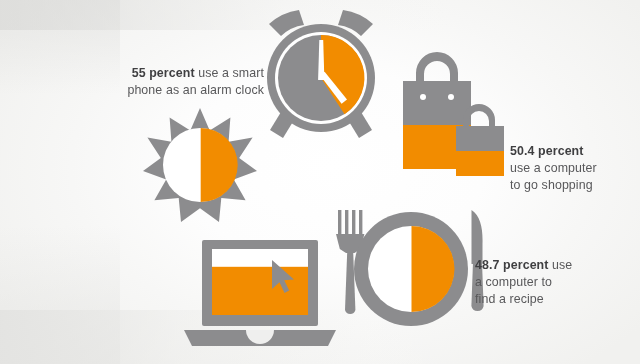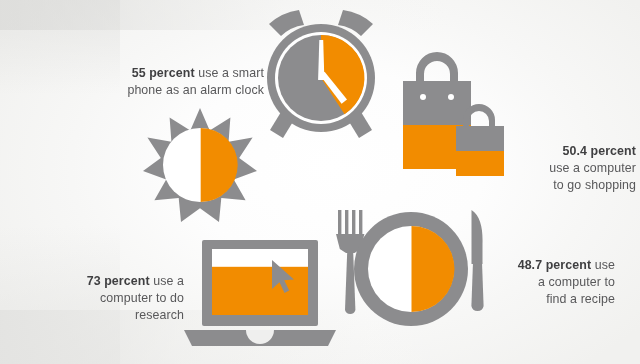--- a/index.html
+++ b/index.html
@@ -51,21 +51,21 @@
     font-size: 12.4px;
     line-height: 17px;
     letter-spacing: 0.1px;
     white-space: pre-line;
   }
   .callout .pct {
     font-weight: bold;
     color: #3f3f41;
   }
   .align-right { text-align: right; }
-  .align-left  { text-align: right; }
+  .align-left  { text-align: left; }
 
   #callout-alarm    { left: 96px;  top: 48px;  width: 168px; }
   #callout-weather  { left: 12px;  top: 152px; width: 140px; }
   #callout-research { left: 62px;  top: 256px; width: 122px; }
   #callout-shopping { left: 510px; top: 126px; width: 126px; }
   #callout-recipe   { left: 475px; top: 240px; width: 140px; }
 
   
   .icon-wrap { position: absolute; }
   #icon-alarm-clock { left: 259px; top: 8px;   width: 124px; height: 132px; }
@@ -179,25 +179,20 @@
       </g>
     </svg>
   </div>
 
   <div class="callout align-right" id="callout-alarm">
     <span class="pct">55 percent</span><span> use a smart
 phone as an alarm clock</span>
   </div>
 
 
-  <div class="callout align-right" id="callout-research">
-    <span class="pct">73 percent</span><span> use a
-computer to do
-research</span>
-  </div>
 
   <div class="callout align-left" id="callout-shopping">
     <span class="pct">50.4 percent</span><span>
 use a computer
 to go shopping</span>
   </div>
 
   <div class="callout align-left" id="callout-recipe">
     <span class="pct">48.7 percent</span><span> use
 a computer to

